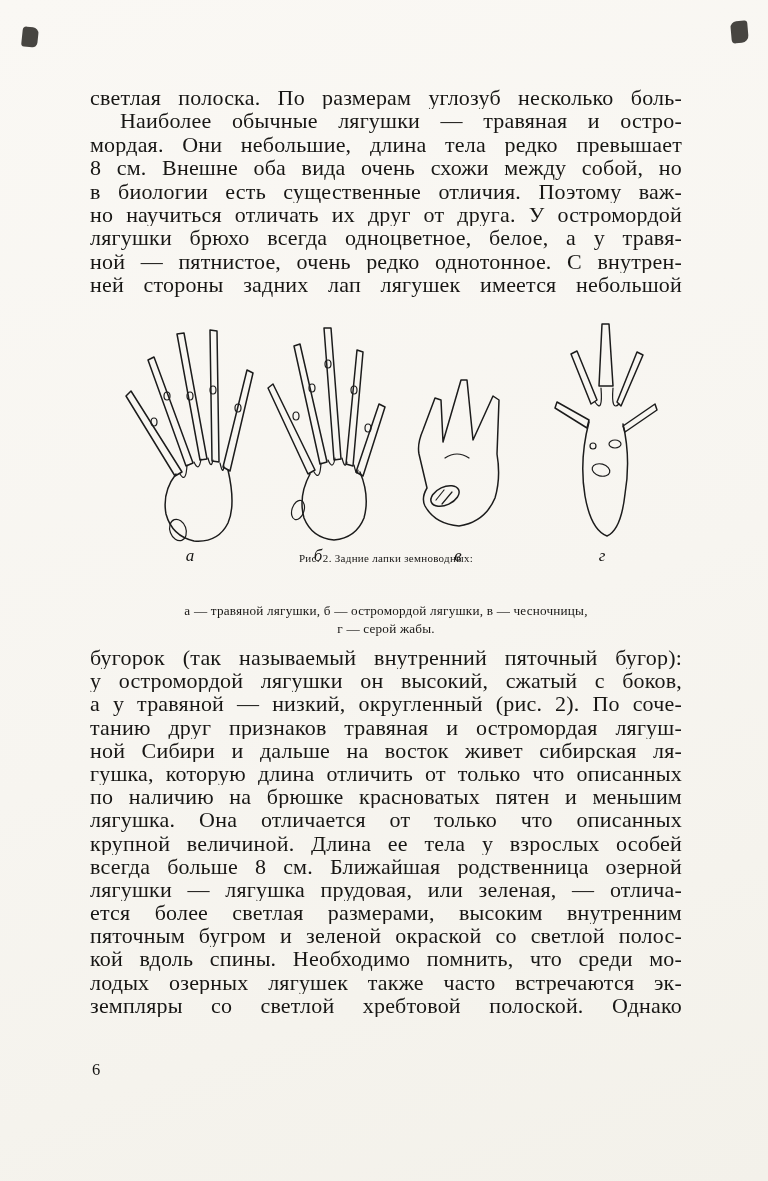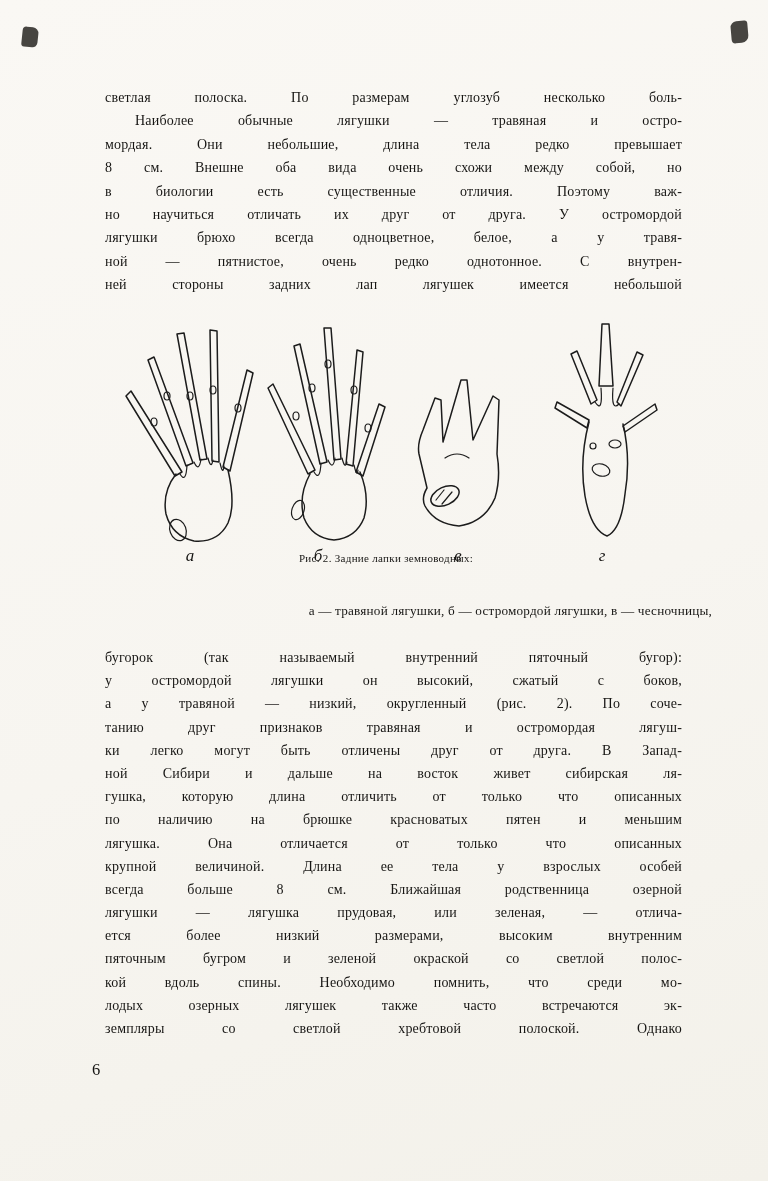--- a/index.html
+++ b/index.html
@@ -8,48 +8,47 @@
     position:relative;
     width:768px; height:1181px;
     margin:0 auto;
     background:linear-gradient(160deg,#faf8f4 0%, #f7f5f0 55%, #f3f1ea 100%);
     font-family:"Liberation Serif", "DejaVu Serif", serif;
     color:#171614;
     overflow:hidden;
   }
   .text-col { position:absolute; left:90px; width:592px; }
   .ln {
-    font-size:14px;
+    font-size:22px;
     line-height:23.4px;
     height:23.4px;
     text-align:justify;
     text-align-last:justify;
     letter-spacing:0.2px;
     white-space:normal;
     overflow:hidden;
-    margin-left:15px;
   }
   .ln.end { text-align-last:left; }
   .ln.ind { text-indent:30px; }
   .block2 .ln { line-height:23.2px; height:23.2px; }
   .figure-area { position:absolute; left:95px; top:318px; width:580px; height:228px; }
   .fl { fill:none; stroke:#1c1c1c; stroke-width:1.5; stroke-linejoin:round; stroke-linecap:round; }
   .fl2 { fill:none; stroke:#1c1c1c; stroke-width:1.2; stroke-linejoin:round; stroke-linecap:round; }
   .fig-label {
     position:absolute; top:546px;
     transform:translateX(-50%);
     font-style:italic; font-size:17px; color:#171614;
   }
   .cap-title {
     position:absolute; left:90px; width:592px; top:552px;
     text-align:center; font-size:11px; letter-spacing:0.3px;
   }
   .cap-line {
     position:absolute; left:60px; width:652px;
-    text-align:right; font-size:13.2px; line-height:18px; letter-spacing:0.2px;
+    text-align:center; font-size:13.2px; line-height:18px; letter-spacing:0.2px;
   }
   .cap-line.l1 { top:602px; }
   .cap-line.l2 { top:620px; }
   .page-number { position:absolute; left:92px; top:1060px; font-size:16.5px; }
   .scan-mark { position:absolute; background:#33312e; opacity:0.9; }
   .scan-mark.tl { left:22px; top:27px; width:16px; height:20px; border-radius:4px 6px 5px 3px; transform:rotate(6deg); }
   .scan-mark.tr { left:731px; top:21px; width:17px; height:22px; border-radius:6px 3px 7px 4px; transform:rotate(-5deg); }
 </style>
 </head>
 <body>
@@ -136,35 +135,35 @@
     </svg>
   </div>
 
   <span class="fig-label" style="left:190px;">а</span>
   <span class="fig-label" style="left:318px;">б</span>
   <span class="fig-label" style="left:458px;">в</span>
   <span class="fig-label" style="left:602px;">г</span>
 
   <div class="cap-title">Рис. 2. Задние лапки земноводных:</div>
   <div class="cap-line l1">а — травяной лягушки,  б — остромордой лягушки,  в — чесночницы,</div>
+  <div class="cap-line l2">г — серой жабы.</div>
 
   <div class="text-col block2" style="top:646px;">
     <div class="ln">бугорок (так называемый внутренний пяточный бугор):</div>
     <div class="ln">у остромордой лягушки он высокий, сжатый с боков,</div>
     <div class="ln">а у травяной — низкий, округленный (рис. 2). По соче-</div>
     <div class="ln">танию друг признаков травяная и остромордая лягуш-</div>
-    <div class="ln">ки легко могут быть отличены друг от друга. В Запад-</div>
     <div class="ln">ной Сибири и дальше на восток живет сибирская ля-</div>
     <div class="ln">гушка, которую длина отличить от только что описанных</div>
     <div class="ln">по наличию на брюшке красноватых пятен и меньшим</div>
     <div class="ln">лягушка. Она отличается от только что описанных</div>
     <div class="ln">крупной величиной. Длина ее тела у взрослых особей</div>
     <div class="ln">всегда больше 8 см. Ближайшая родственница озерной</div>
     <div class="ln">лягушки — лягушка прудовая, или зеленая, — отлича-</div>
-    <div class="ln">ется более низкий размерами, высоким внутренним</div>
+    <div class="ln">ется более светлая размерами, высоким внутренним</div>
     <div class="ln">пяточным бугром и зеленой окраской со светлой полос-</div>
     <div class="ln">кой вдоль спины. Необходимо помнить, что среди мо-</div>
     <div class="ln">лодых озерных лягушек также часто встречаются эк-</div>
     <div class="ln">земпляры со светлой хребтовой полоской. Однако</div>
   </div>
 
   <div class="page-number">6</div>
 
 </div>
 

